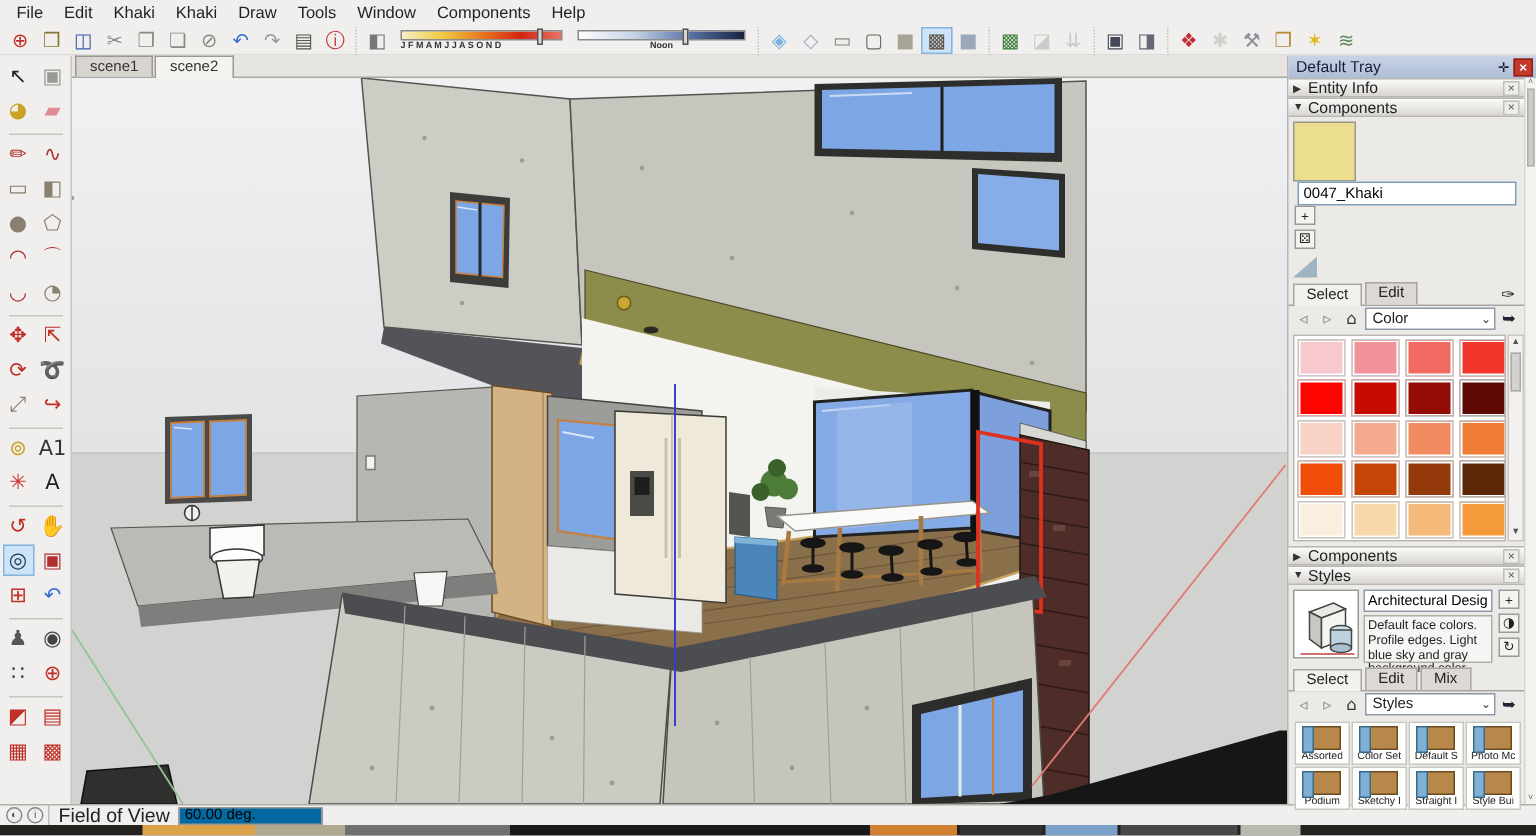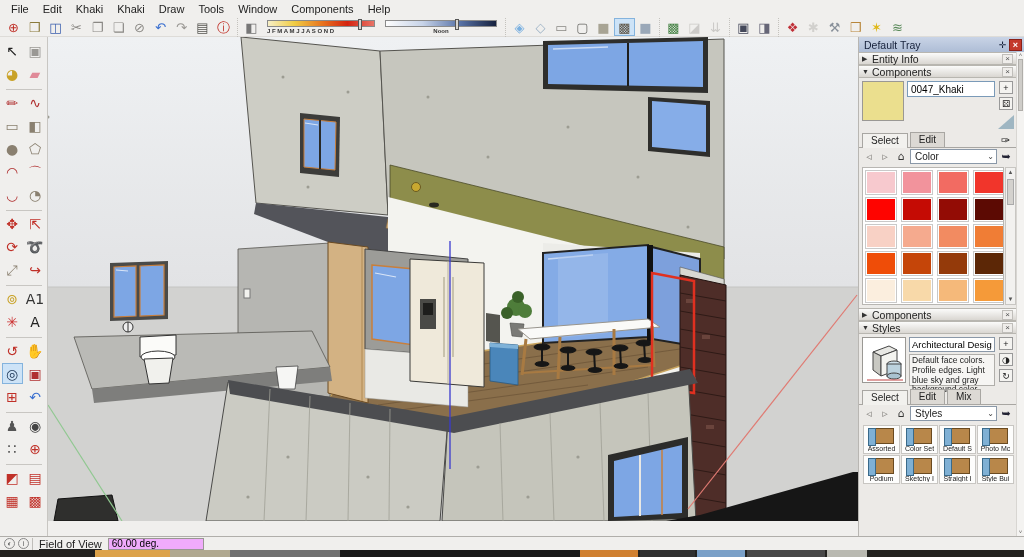--- a/index.html
+++ b/index.html
@@ -49,21 +49,21 @@
   .tt-close { background:#c4392b; color:#fff; border:1px solid #8a2018; font-weight:bold; }
   .tray-body { position:absolute; top:15px; bottom:0; left:0; right:8px; }
   .tray-scroll { position:absolute; top:15px; bottom:0; right:0; width:8px; background:#f4f3f1; border-left:1px solid #d8d6d2; font-size:6px; color:#666; text-align:center; }
   .tray-scroll .thumb2 { margin:1px; height:52px; background:#cfcdc9; border:1px solid #b0aeaa; }
 
   .sec-hdr { height:13px; display:flex; align-items:center; background:linear-gradient(#fbfbfa,#d9d6d1); border:1px solid #b8b6b0; border-left:none; border-right:none; padding:0 3px; cursor:default; }
   .sec-hdr .arr { font-size:7px; width:10px; color:#333; }
   .sec-hdr .sp { flex:1; }
   .sec-x { width:11px; height:10px; font-size:8px; color:#555; display:flex; align-items:center; justify-content:center; border:1px solid #c0beba; background:#efedea; }
 
-  .mat-body { padding:3px 2px 2px 3px; display:flex; }
+  .mat-body { padding:3px 2px 2px 3px; display:flex;flex-direction:column; }
   .mat-preview { width:42px; height:40px; border:1px solid #9a9894; }
   .mat-mid { flex:1; padding:0 3px; }
   .mat-name { width:100%; height:16px; border:1px solid #7a9ab8; background:#fff; font-size:10px; padding:0 3px; font-family:"Liberation Sans",sans-serif; }
   .mat-btn-col { width:16px; display:flex; flex-direction:column; align-items:center; gap:3px; }
   .sq-btn { width:14px; height:13px; border:1px solid #999; background:#f4f3f0; font-size:9px; display:flex; align-items:center; justify-content:center; cursor:default; }
   .sample-tri { width:0; height:0; border-left:16px solid transparent; border-bottom:14px solid #9fb6c2; margin-top:2px; }
 
   .ptabs { display:flex; align-items:flex-end; height:15px; border-bottom:1px solid #a8a6a2; padding:0 3px; margin-top:2px; }
   .ptab { font-size:10px; padding:1px 8px; border:1px solid #a8a6a2; border-bottom:none; background:#dcd9d4; margin-right:2px; cursor:default; }
   .ptab.active { background:#f2f1ee; position:relative; top:1px; padding-bottom:2px; }
@@ -94,22 +94,22 @@
   .folder-grid { display:grid; grid-template-columns:repeat(4,37px); gap:1px; padding:3px 0 0 4px; }
   .folder { display:flex; flex-direction:column; align-items:center; border:1px solid #c8c6c2; background:#fdfdfc; padding:2px 0 1px; cursor:default; }
   .folder-icon { position:relative; width:24px; height:16px; background:#b8874a; border:1px solid #6a4a20; }
   .folder-icon::before { content:""; position:absolute; left:-3px; top:-1px; width:6px; height:16px; background:#7fb0d4; border:1px solid #3a6a8a; }
   .folder-label { font-size:7px; margin-top:1px; max-width:35px; overflow:hidden; white-space:nowrap; }
 
   
   .statusbar { height:14px; border-top:1px solid #b0aeaa; background:#f0efed; display:flex; align-items:center; padding:0 4px; }
   .circ { width:11px; height:11px; border:1px solid #888; border-radius:50%; font-size:7px; color:#555; display:flex; align-items:center; justify-content:center; margin-right:3px; cursor:default; }
   .status-msg { margin-left:6px; font-size:10.5px; color:#222; flex:1; }
-  .fov-label { font-size:11px; color:#222; border-left:1px solid #c0beba; padding:0 6px;text-decoration:underline; }
-  .fov-input { width:96px; height:12px; border:1px solid #9a9894; font-size:10px; padding:0 3px; background:#f0abfc; font-family:"Liberation Sans",sans-serif; }
+  .fov-label { font-size:13px; color:#222; border-left:1px solid #c0beba; padding:0 6px; }
+  .fov-input { width:96px; height:12px; border:1px solid #9a9894; font-size:10px; padding:0 3px; background:#0369a1; font-family:"Liberation Sans",sans-serif; }
 
   .bottomstrip { height:7px; background:#23221f; position:relative; }
   .bottomstrip span { position:absolute; top:0; height:7px; display:block; }
 </style>
 </head>
 <body>
 
 <div class="menubar">
     <span class="menu-item">File</span>
     <span class="menu-item">Edit</span>
@@ -222,20 +222,24 @@
       <span class="pal-btn ticon" style="color: rgb(68, 68, 68);">∷</span>
       <span class="pal-btn ticon" style="color: rgb(192, 48, 40);">⊕</span>
       <span class="pal-btn ticon sep"></span>
       <span class="pal-btn ticon" style="color: rgb(192, 48, 40);">◩</span>
       <span class="pal-btn ticon" style="color: rgb(192, 48, 40);">▤</span>
       <span class="pal-btn ticon" style="color: rgb(192, 48, 40);">▦</span>
       <span class="pal-btn ticon" style="color: rgb(192, 48, 40);">▩</span>
     </div>
 
   <div class="center">
+    <div class="tabbar">
+        <span class="scene-tab">scene1</span>
+        <span class="scene-tab active">scene2</span>
+      </div>
     <div class="viewport">
       <svg viewBox="0 0 810 484" width="810" height="484">
         <defs>
           <linearGradient id="sky" x1="0" y1="0" x2="0" y2="1">
             <stop offset="0" stop-color="#eff1f3"></stop>
               <stop offset="1" stop-color="#e2e3e5"></stop>
           </linearGradient>
         </defs>
 
         <rect x="0" y="0" width="810" height="250" fill="url(#sky)"></rect>

